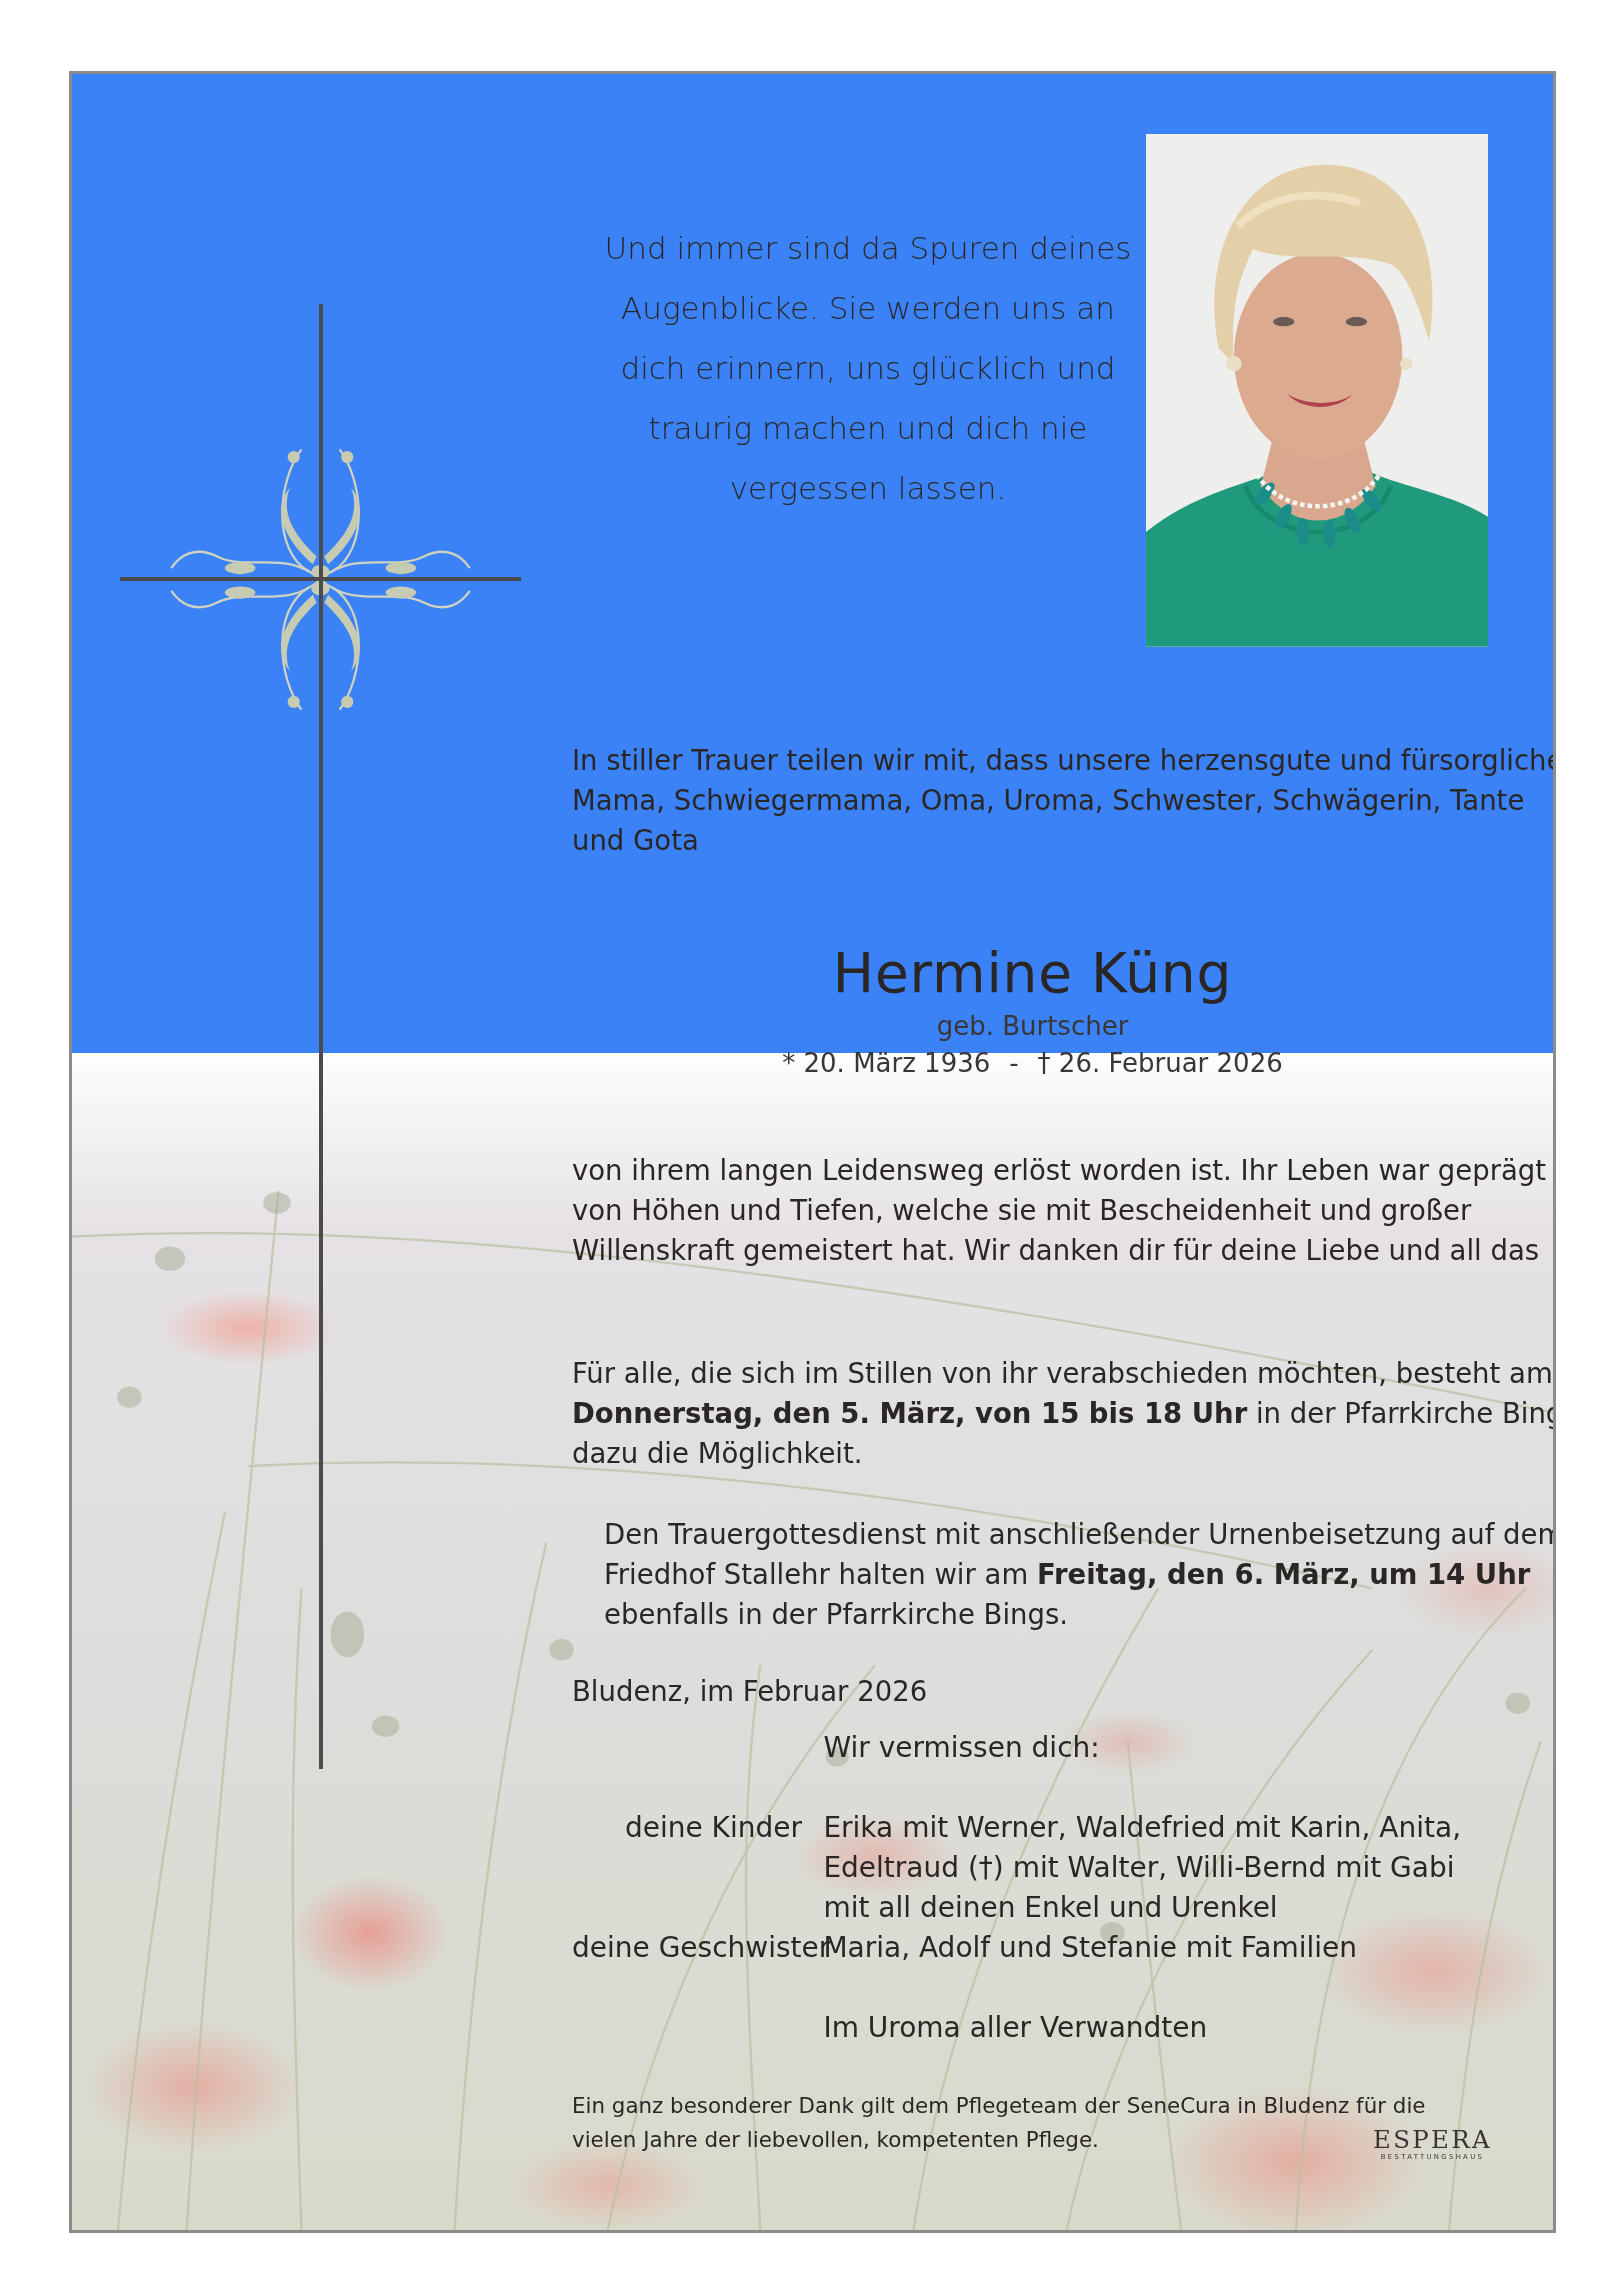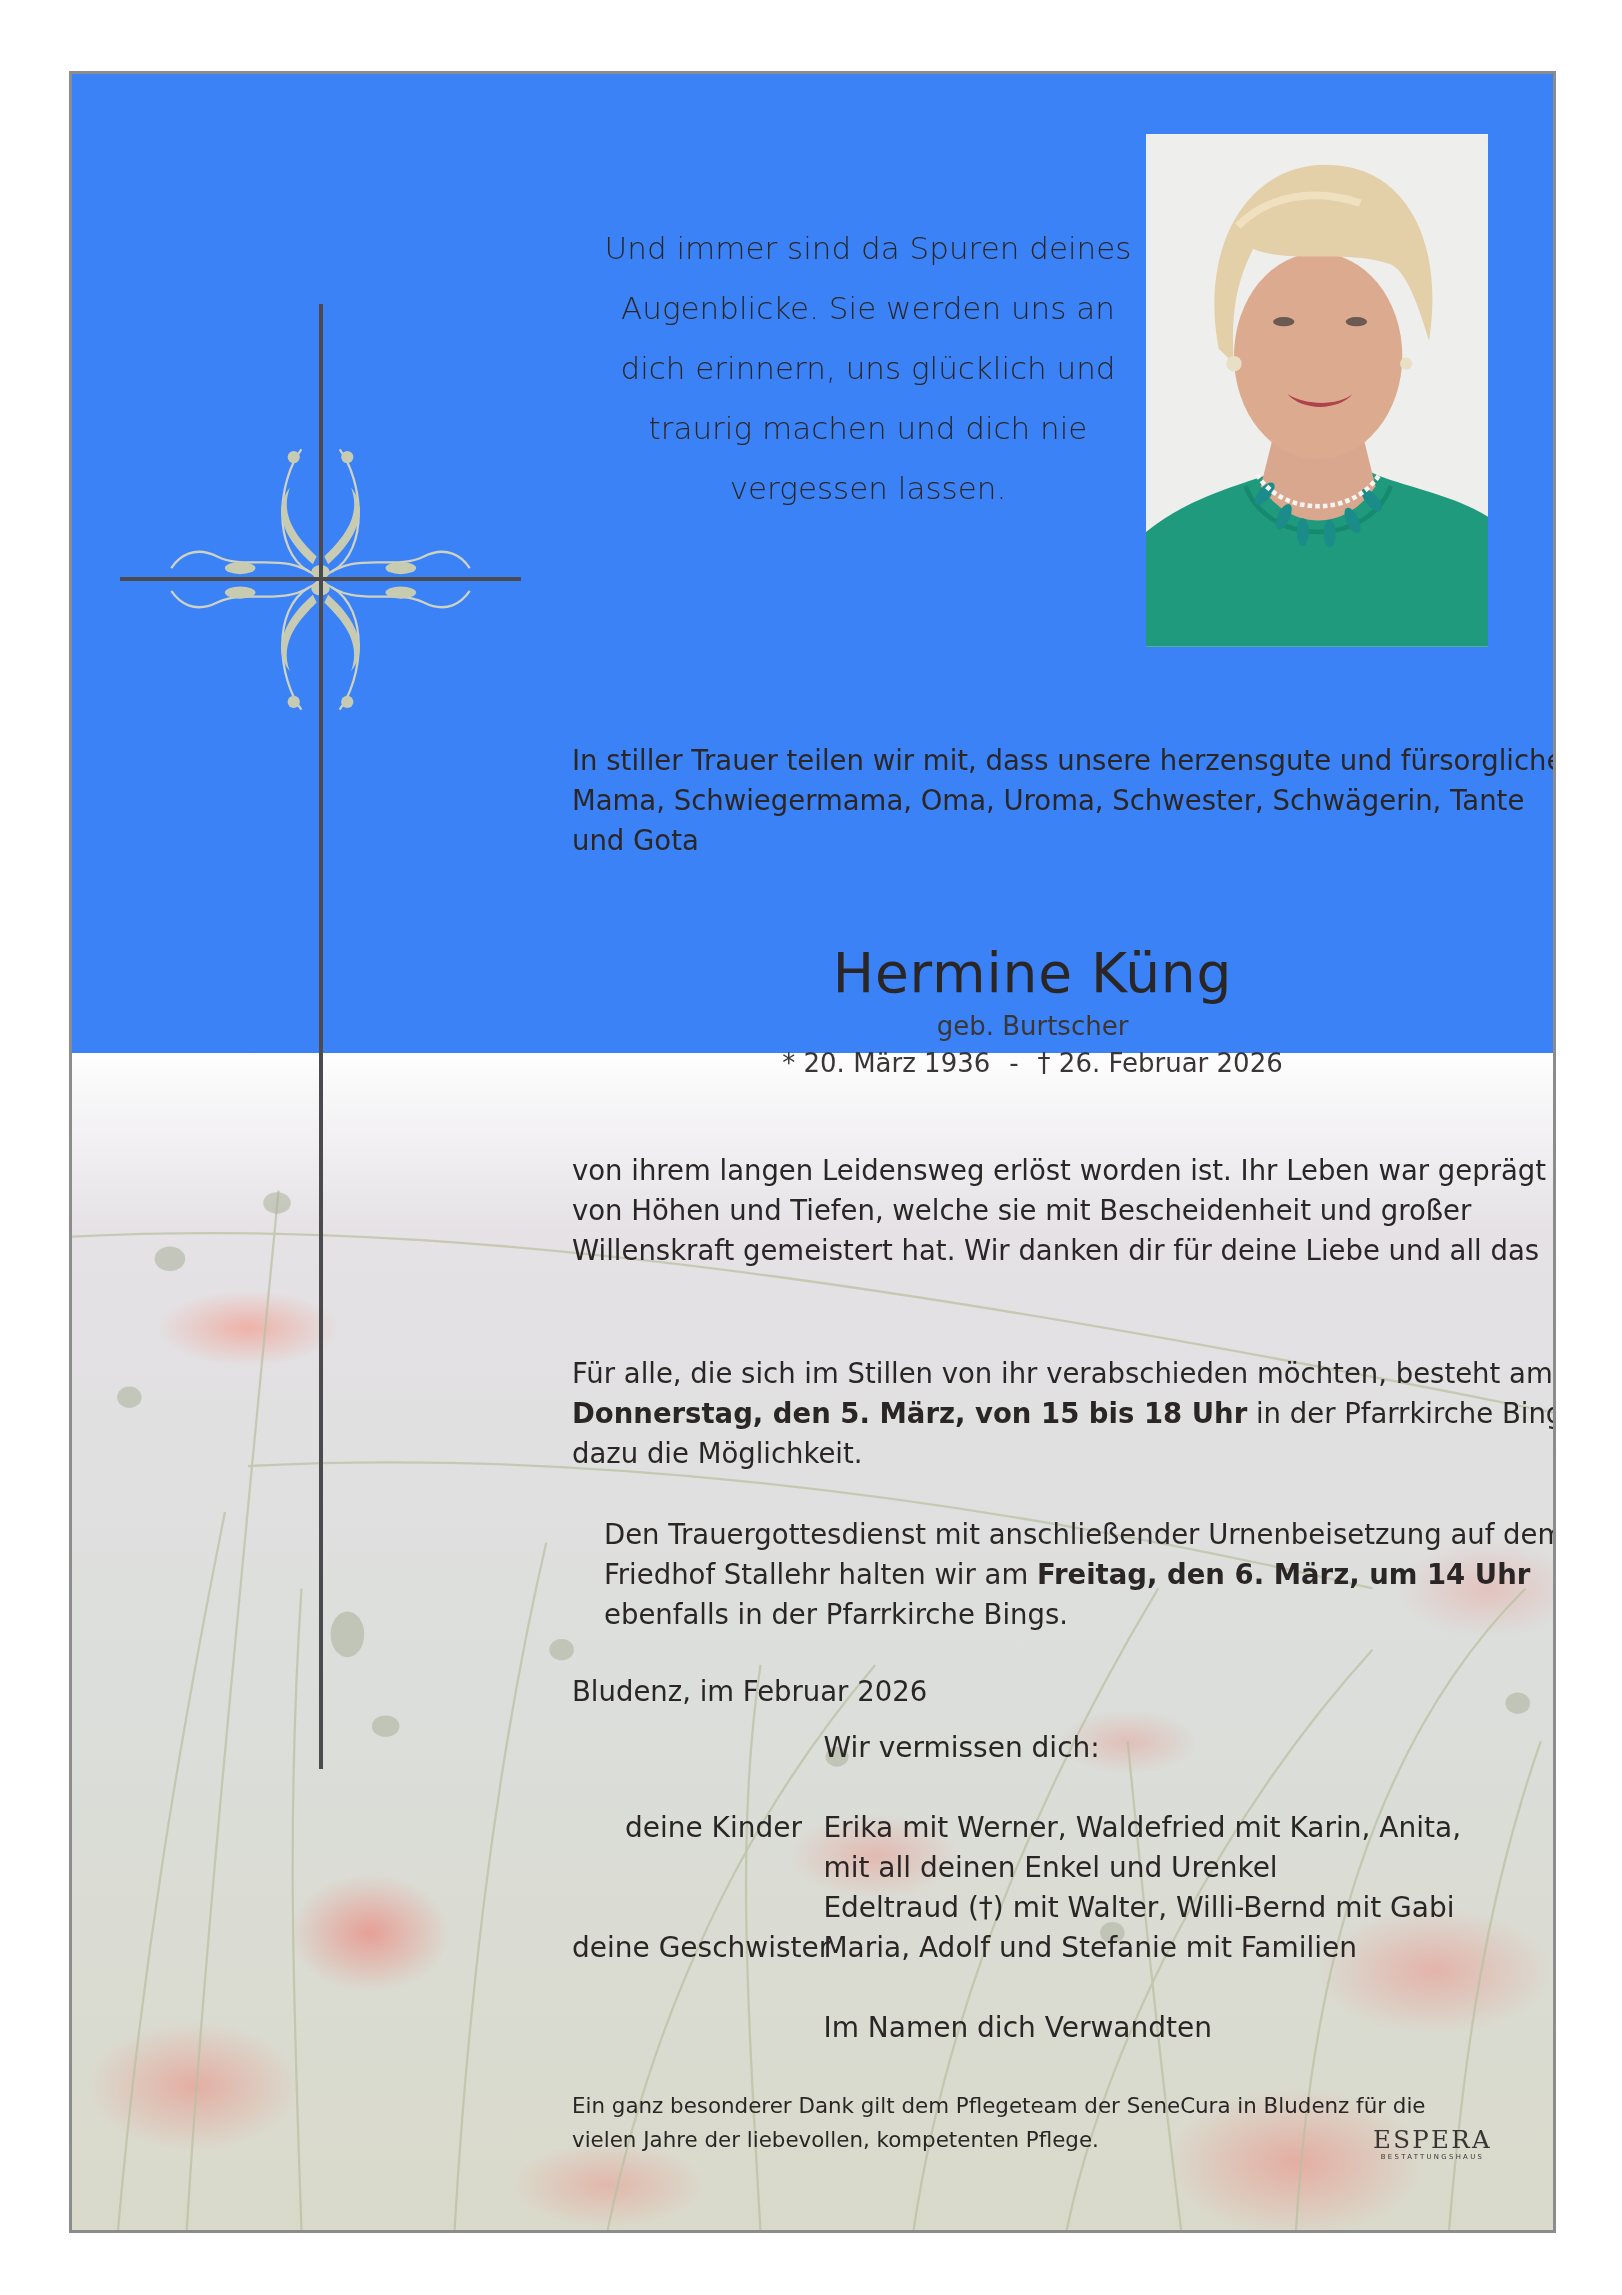--- a/index.html
+++ b/index.html
@@ -222,34 +222,34 @@
       <div class="lbl"></div>
       <div class="val">Wir vermissen dich:</div>
     </div>
     <div class="row" style="height:40px;"></div>
     <div class="row">
       <div class="lbl">deine Kinder</div>
       <div class="val">Erika mit Werner, Waldefried mit Karin, Anita,</div>
     </div>
     <div class="row">
       <div class="lbl"></div>
+      <div class="val">Edeltraud (†) mit Walter, Willi-Bernd mit Gabi</div>
+    </div>
+    <div class="row">
+      <div class="lbl"></div>
       <div class="val">mit all deinen Enkel und Urenkel</div>
-    </div>
-    <div class="row">
-      <div class="lbl"></div>
-      <div class="val">Edeltraud (†) mit Walter, Willi-Bernd mit Gabi</div>
     </div>
     <div class="row">
       <div class="lbl">deine Geschwister</div>
       <div class="val">Maria, Adolf und Stefanie mit Familien</div>
     </div>
     <div class="row" style="height:40px;"></div>
     <div class="row">
       <div class="lbl"></div>
-      <div class="val">Im Namen dich Verwandten</div>
+      <div class="val">Im Uroma aller Verwandten</div>
     </div>
   </div>
 
   <div class="thanks">
     <div>Ein ganz besonderer Dank gilt dem Pflegeteam der SeneCura in Bludenz für die</div>
     <div>vielen Jahre der liebevollen, kompetenten Pflege.</div>
   </div>
 
   <div class="logo">
     <div class="brand">ESPERA</div>

